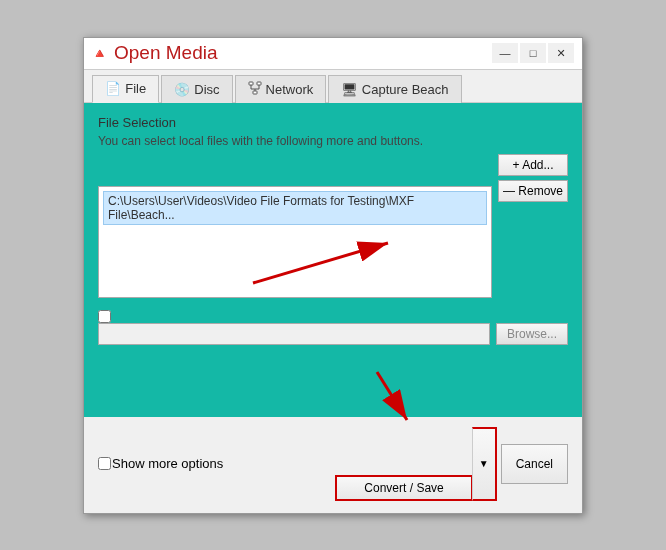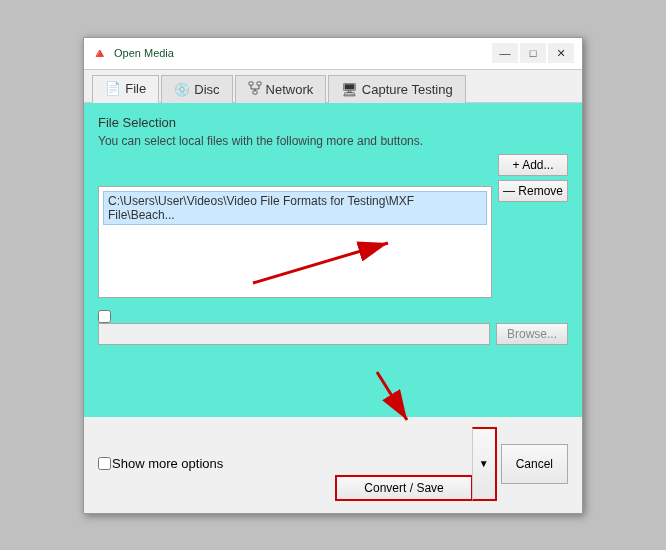--- a/index.html
+++ b/index.html
@@ -46,23 +46,23 @@
     .title-icon {
       width: 16px;
       height: 16px;
       display: flex;
       align-items: center;
       justify-content: center;
       font-size: 14px;
     }
 
     .title-text {
-      font-size: 11px;
+      font-size: 19px;
       font-weight: normal;
-      color: #14532d;
+      color: #b91c1c;
     }
 
     .title-controls {
       display: flex;
       gap: 2px;
     }
 
     .title-btn {
       width: 26px;
       height: 20px;
@@ -106,21 +106,21 @@
       z-index: 1;
     }
 
     .tab-icon {
       font-size: 13px;
     }
 
     
     .content {
       padding: 12px 14px;
-      background: #5eead4;
+      background: #14b8a6;
     }
 
     .section-title {
       font-size: 13px;
       font-weight: normal;
       color: #333;
       margin-bottom: 4px;
     }
 
     .section-desc {
@@ -307,21 +307,21 @@
           <line x1="3" y1="4" x2="3" y2="8" stroke="#555" stroke-width="1"></line>
           <line x1="11" y1="4" x2="11" y2="8" stroke="#555" stroke-width="1"></line>
           <line x1="3" y1="8" x2="11" y2="8" stroke="#555" stroke-width="1"></line>
           <line x1="7" y1="8" x2="7" y2="10" stroke="#555" stroke-width="1"></line>
         </svg>
       </span>
       <span>Network</span>
     </div>
     <div class="tab">
       <span class="tab-icon">🖥</span>
-      <span>Capture Testing</span>
+      <span>Capture Beach</span>
     </div>
   </div>
 
   <div class="content">
 
     <div class="section-title">File Selection</div>
     <div class="section-desc">You can select local files with the following more and buttons.</div>
 
     <div class="file-area-row">
       <div class="file-selection-box" style="flex:1;">

